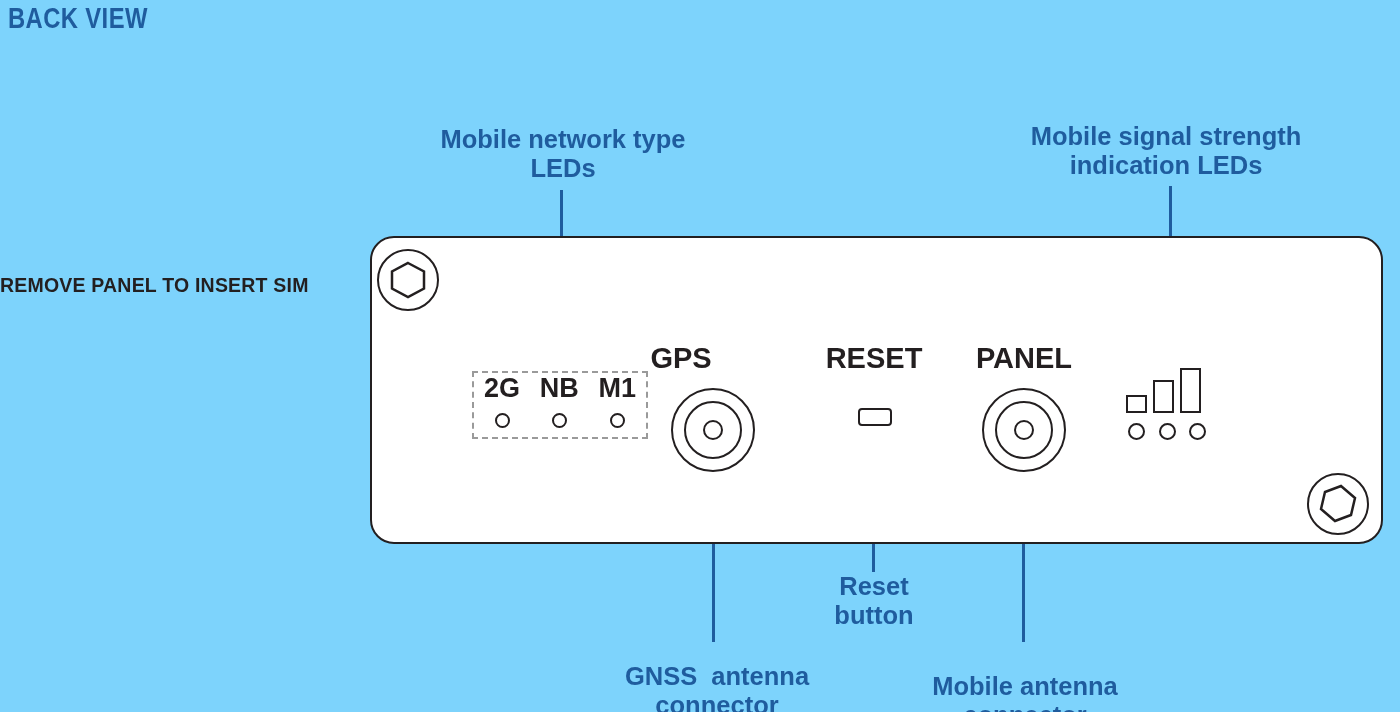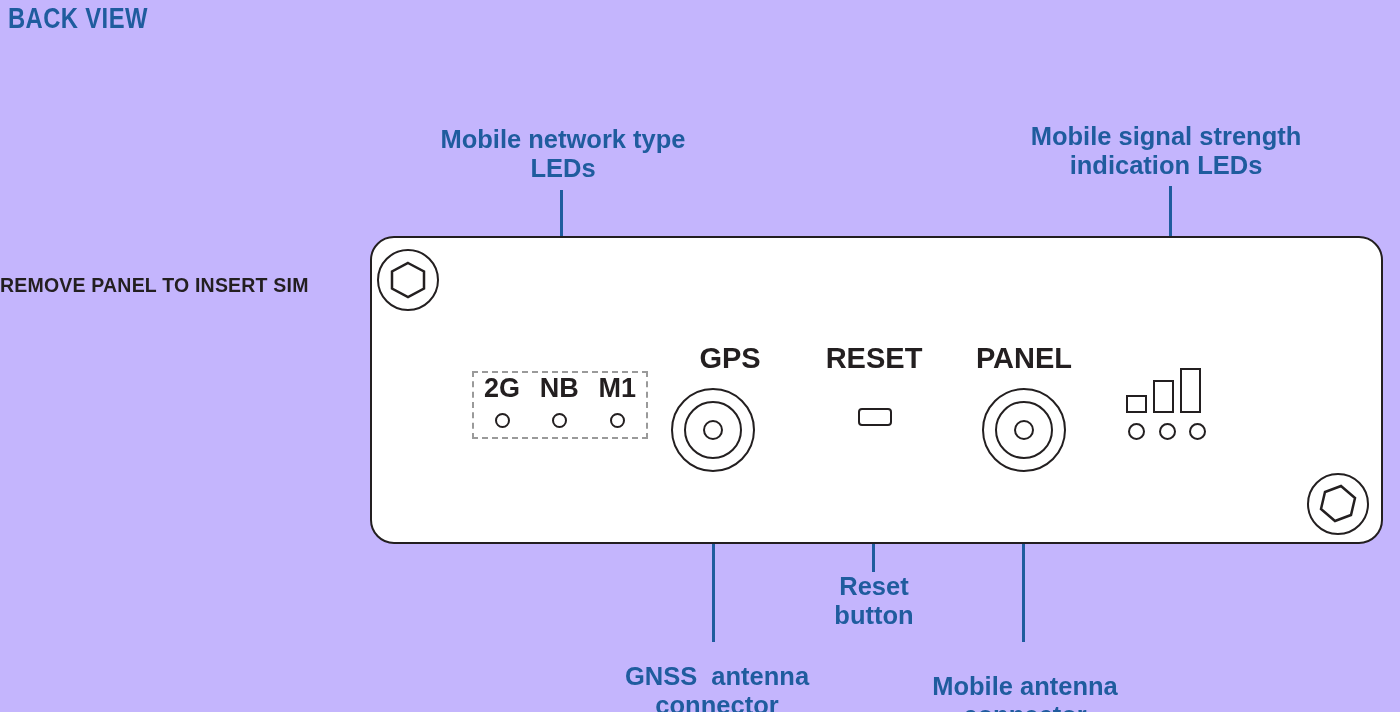--- a/index.html
+++ b/index.html
@@ -8,21 +8,21 @@
     padding: 0;
     background: #ffffff;
   }
   body {
     font-family: "Liberation Sans", "DejaVu Sans", sans-serif;
   }
   #stage {
     position: relative;
     width: 1400px;
     height: 712px;
-    background: #c4b5fd;
+    background: #7dd3fc;
     overflow: hidden;
   }
 
   
   .section-title {
     position: absolute;
     left: 8px;
     top: 2px;
     font-family: "Liberation Sans Narrow", "Liberation Sans", "DejaVu Sans", sans-serif;
     font-weight: bold;
@@ -263,21 +263,21 @@
       <span>NB</span>
       <span>M1</span>
     </div>
     <div class="dot-row">
       <div class="led-circle"></div>
       <div class="led-circle"></div>
       <div class="led-circle"></div>
     </div>
   </div>
 
-  <div class="port-caption" style="left:730px; top:342px;text-align:right;">GPS</div>
+  <div class="port-caption" style="left:681px; top:342px;text-align:right;">GPS</div>
   <div class="coax" style="left:671px; top:388px;">
     <div class="c-outer"></div>
     <div class="c-mid"></div>
     <div class="c-pin"></div>
   </div>
 
   <div class="port-caption" style="left:874px; top:342px;">RESET</div>
   <div class="reset-btn"></div>
 
   <div class="port-caption" style="left:1024px; top:342px;">PANEL</div>

